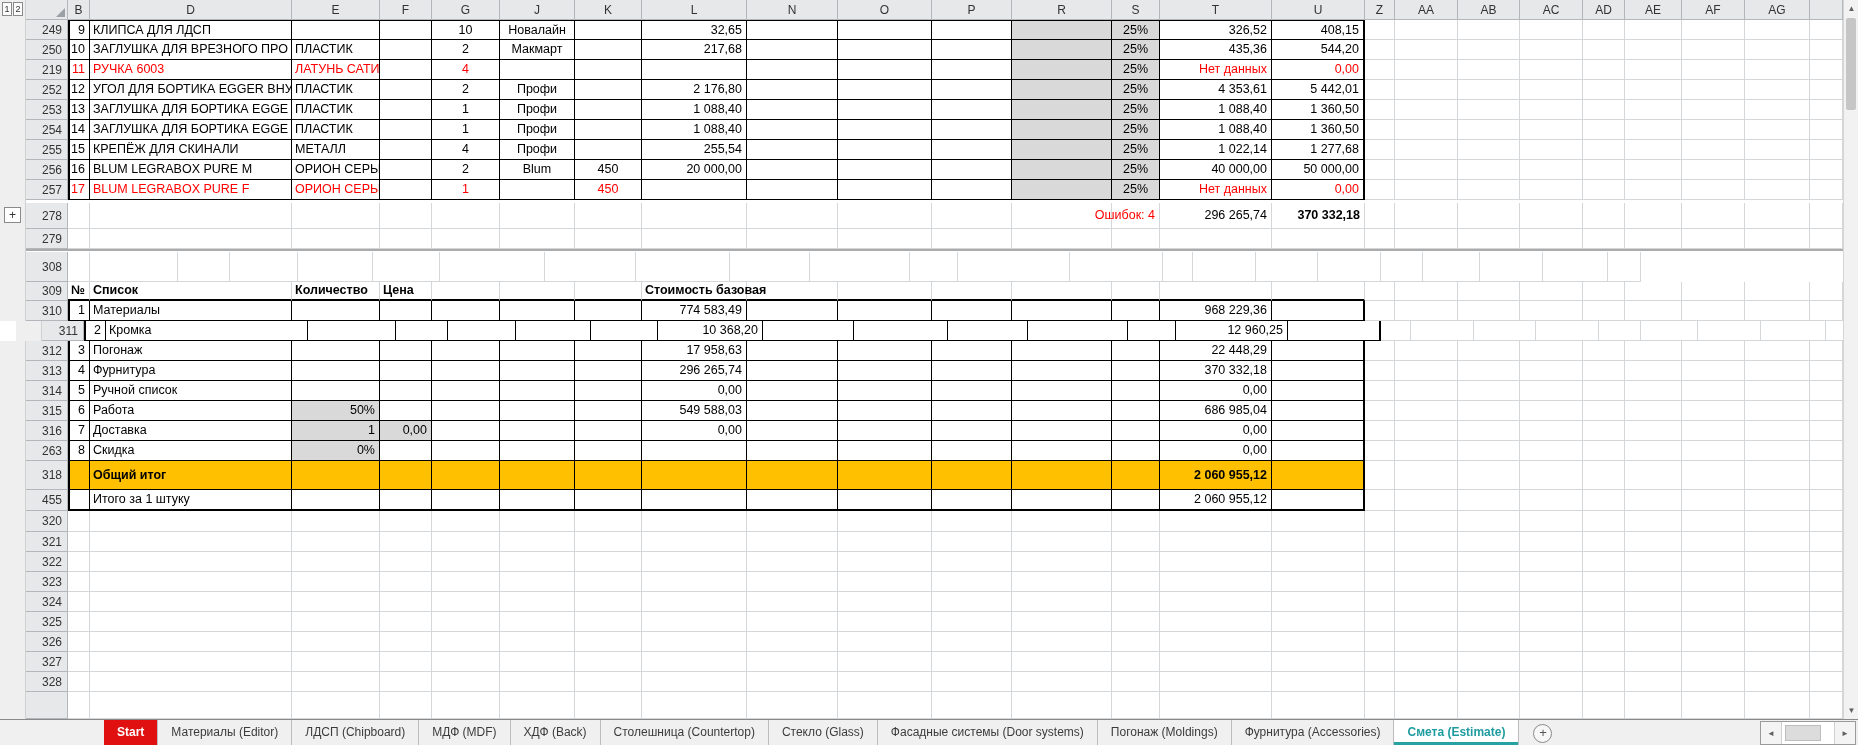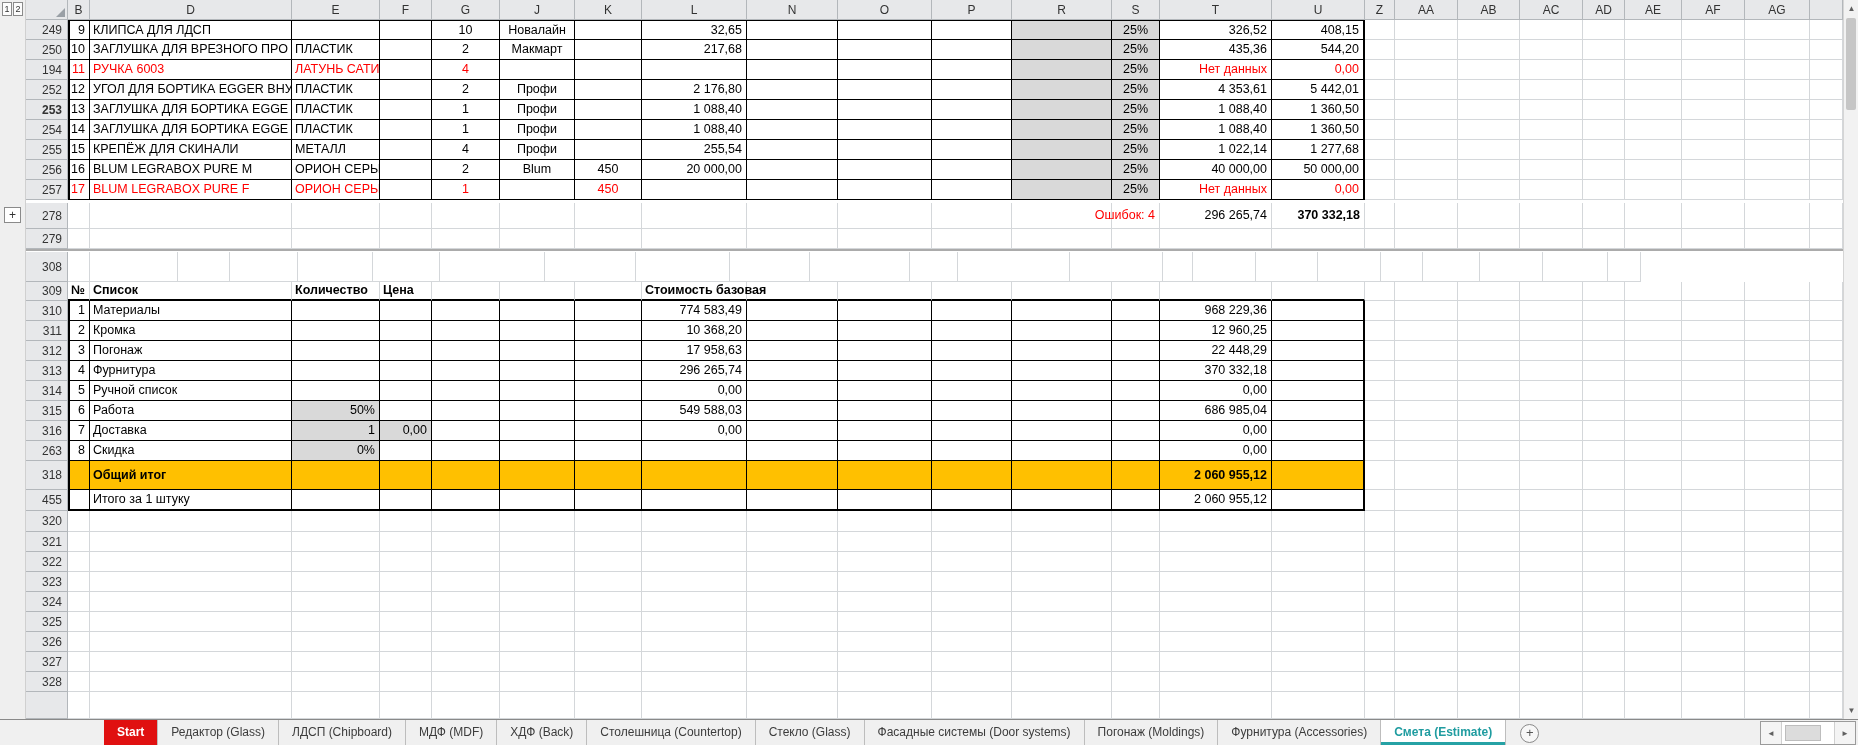--- a/index.html
+++ b/index.html
@@ -241,21 +241,21 @@
         <div class="cell gc" style="width: 63px;"></div>
         <div class="cell gc" style="width: 42px;"></div>
         <div class="cell gc" style="width: 57px;"></div>
         <div class="cell gc" style="width: 63px;"></div>
         <div class="cell gc" style="width: 65px;"></div>
         <div class="cell gc" style="width: 33px;"></div>
       </div>
       <div class="row" style="height: 20px;">
         <div class="cell gutc" style="width: 26px;"></div>
         <div class="cell hc rhc" style="width: 42px;">
-          <span class="tx">194</span>
+          <span class="tx">219</span>
         </div>
         <div class="cell tc thl ar red" style="width: 22px;">
           <span class="tx">11</span>
         </div>
         <div class="cell tc al clip red" style="width: 202px;">
           <span class="tx">РУЧКА 6003</span>
         </div>
         <div class="cell tc al clip red" style="width: 88px;">
           <span class="tx">ЛАТУНЬ САТИН</span>
         </div>
@@ -332,21 +332,21 @@
         <div class="cell gc" style="width: 62px;"></div>
         <div class="cell gc" style="width: 63px;"></div>
         <div class="cell gc" style="width: 42px;"></div>
         <div class="cell gc" style="width: 57px;"></div>
         <div class="cell gc" style="width: 63px;"></div>
         <div class="cell gc" style="width: 65px;"></div>
         <div class="cell gc" style="width: 33px;"></div>
       </div>
       <div class="row" style="height: 20px;">
         <div class="cell gutc" style="width: 26px;"></div>
-        <div class="cell hc rhc" style="width: 42px; font-weight: bold;">
+        <div class="cell hc rhc" style="width: 42px;">
           <span class="tx">253</span>
         </div>
         <div class="cell tc thl ar" style="width: 22px;">
           <span class="tx">13</span>
         </div>
         <div class="cell tc al clip" style="width: 202px;">
           <span class="tx">ЗАГЛУШКА ДЛЯ БОРТИКА EGGE</span>
         </div>
         <div class="cell tc al clip" style="width: 88px;">
           <span class="tx">ПЛАСТИК</span>
@@ -751,21 +751,21 @@
         <div class="cell gc" style="width: 30px;"></div>
         <div class="cell gc" style="width: 63px;"></div>
         <div class="cell gc" style="width: 62px;"></div>
         <div class="cell gc" style="width: 63px;"></div>
         <div class="cell gc" style="width: 42px;"></div>
         <div class="cell gc" style="width: 57px;"></div>
         <div class="cell gc" style="width: 63px;"></div>
         <div class="cell gc" style="width: 65px;"></div>
         <div class="cell gc" style="width: 33px;"></div>
       </div>
-      <div class="row" style="height: 20px;">
+      <div class="row" style="height: 20px; padding-left: 16px;">
         <div class="cell gutc" style="width: 26px;"></div>
         <div class="cell hc rhc" style="width: 42px;">
           <span class="tx">311</span>
         </div>
         <div class="cell tc thl ar" style="width: 22px;">
           <span class="tx">2</span>
         </div>
         <div class="cell tc al" style="width: 202px;">
           <span class="tx">Кромка</span>
         </div>
@@ -1401,21 +1401,21 @@
 
   <div class="vscroll">
     <div class="varr vup">▲</div>
     <div class="vthumb"></div>
     <div class="varr vdown">▼</div>
   </div>
 
   <div class="tabbar">
     <div class="tabspacer"></div>
     <div class="tab start">Start</div>
-    <div class="tab">Редактор (Glass)</div>
+    <div class="tab">Материалы (Editor)</div>
     <div class="tab">ЛДСП (Chipboard)</div>
     <div class="tab">МДФ (MDF)</div>
     <div class="tab">ХДФ (Back)</div>
     <div class="tab">Столешница (Countertop)</div>
     <div class="tab">Стекло (Glass)</div>
     <div class="tab">Фасадные системы (Door systems)</div>
     <div class="tab">Погонаж (Moldings)</div>
     <div class="tab">Фурнитура (Accessories)</div>
     <div class="tab active">Смета (Estimate)</div>
     <div class="addsheet">+</div>

